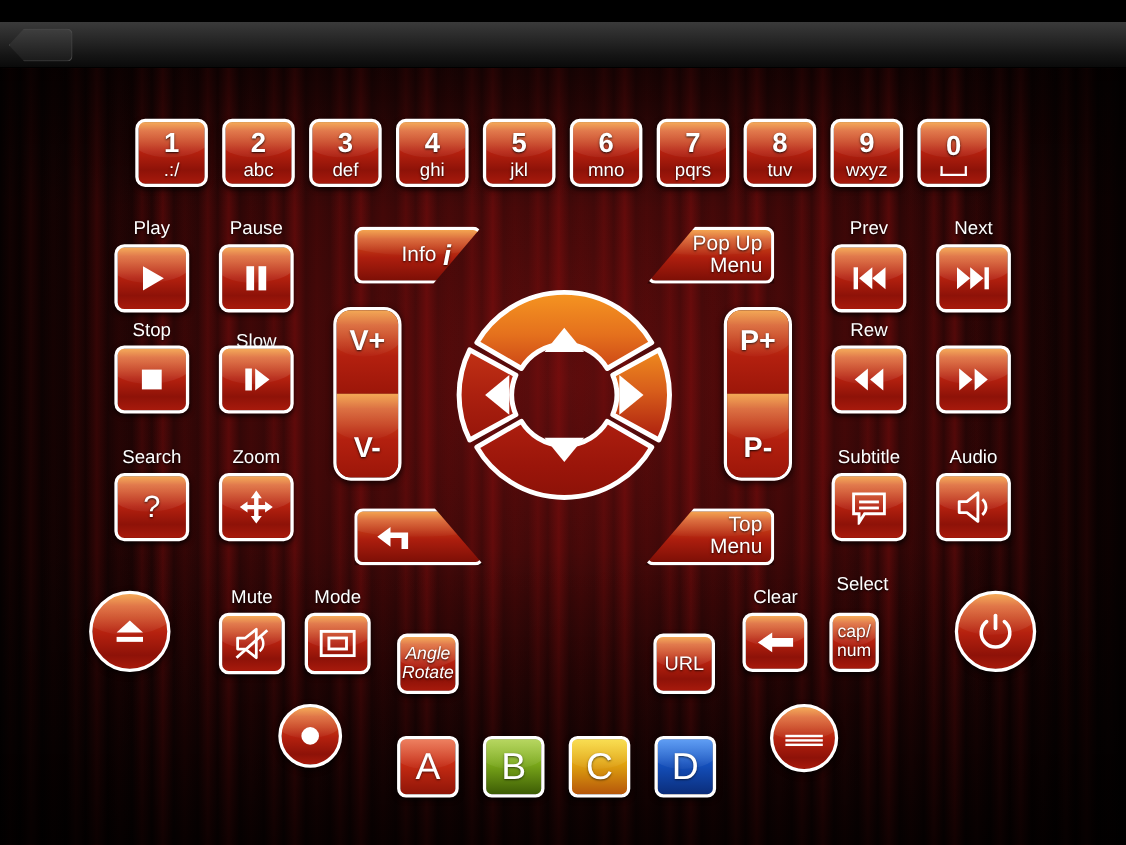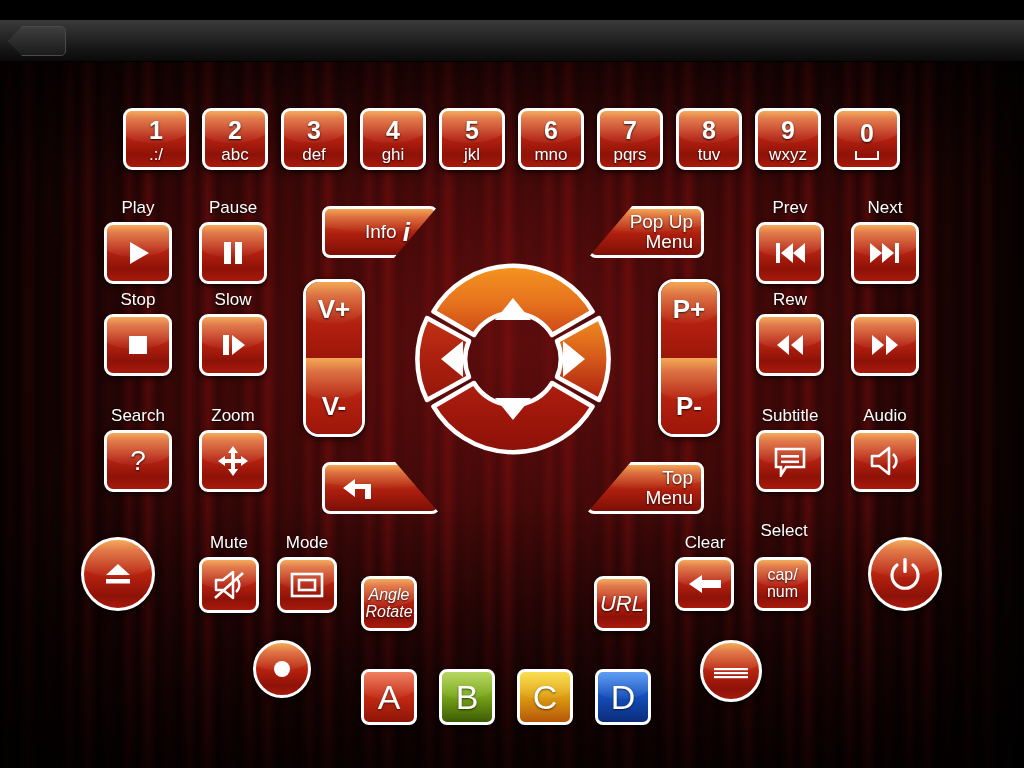--- a/index.html
+++ b/index.html
@@ -246,21 +246,21 @@
           <rect x="7" y="5" width="7" height="22" fill="#fff"></rect>
           <rect x="18" y="5" width="7" height="22" fill="#fff"></rect>
         </svg>
     </div>
     <div class="caplabel" style="left:104px; top:290px; width:68px;">Stop</div>
     <div class="btn sq" style="left:104px; top:314px;">
       <svg class="g" width="32" height="32" viewBox="0 0 32 32">
           <rect x="7" y="7" width="18" height="18" fill="#fff"></rect>
         </svg>
     </div>
-    <div class="caplabel" style="left:199px; top:290px; width:68px;">Slow</div>
+    <div class="caplabel" style="left:199px; top:300px; width:68px;">Slow</div>
     <div class="btn sq" style="left:199px; top:314px;">
       <svg class="g" width="32" height="32" viewBox="0 0 32 32">
           <rect x="6" y="6" width="6" height="20" fill="#fff"></rect>
           <path d="M15 6 L28 16 L15 26 Z" fill="#fff"></path>
         </svg>
     </div>
     <div class="caplabel" style="left:104px; top:406px; width:68px;">Search</div>
     <div class="btn sq" style="left:104px; top:430px;">
       <span class="big-txt">?</span>
     </div>
@@ -433,32 +433,32 @@
         </svg>
     </div>
 
     <div class="btn" style="left:361px; top:576px; width:56px; height:55px;font-style:italic;">
       <span class="small-txt">Angle</span>
       <span class="small-txt">Rotate</span>
     </div>
 
 
     <div class="btn" style="left:594px; top:576px; width:56px; height:55px;">
-      <span style="font-size:22px; text-shadow:0 1px 2px rgba(0,0,0,.8);font-style:italic;">URL</span>
+      <span style="font-size:18px; text-shadow:0 1px 2px rgba(0,0,0,.8);">URL</span>
     </div>
 
     <div class="caplabel" style="left:673px; top:533px; width:64px;">Clear</div>
     <div class="btn" style="left:675px; top:557px; width:59px; height:54px;">
       <svg class="g" width="36" height="22" viewBox="0 0 36 22">
         <path d="M2 11 L15 2 V7 H34 V15 H15 V20 Z" fill="#fff"></path>
       </svg>
     </div>
 
     <div class="caplabel" style="left:752px; top:521px; width:64px;">Select</div>
-    <div class="btn" style="left:754px; top:557px; width:57px; height:54px;">
+    <div class="btn" style="left:754px; top:557px; width:45px; height:54px;">
       <span class="small-txt">cap/</span>
       <span class="small-txt">num</span>
     </div>
 
     <div class="circ" style="left:700px; top:640px; width:62px; height:62px;">
       <svg class="g" width="40" height="40" viewBox="0 0 40 40">
         <path d="M20 5 A15 15 0 1 0 20 35 A15 15 0 1 1 20 5 Z" fill="#fff" transform="rotate(180 20 20)"></path>
         <rect x="3" y="17" width="34" height="2.2" fill="#fff"></rect>
         <rect x="3" y="21" width="34" height="2.2" fill="#fff"></rect>
         <rect x="3" y="25" width="34" height="2.2" fill="#fff"></rect>

